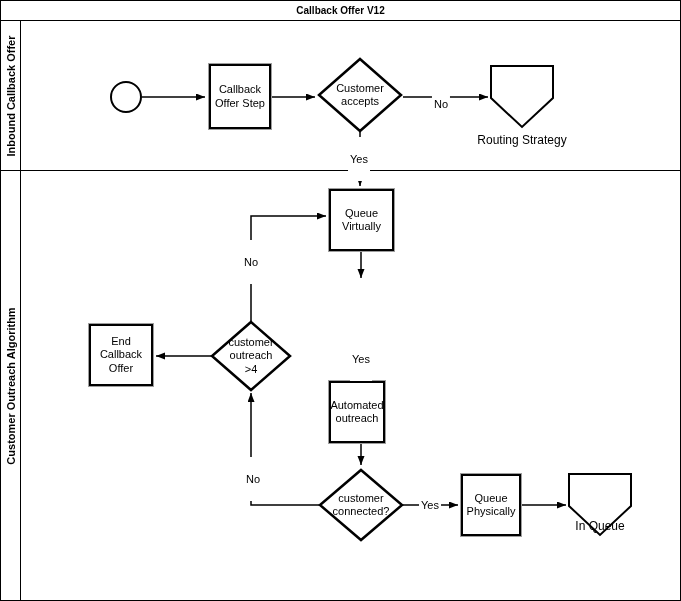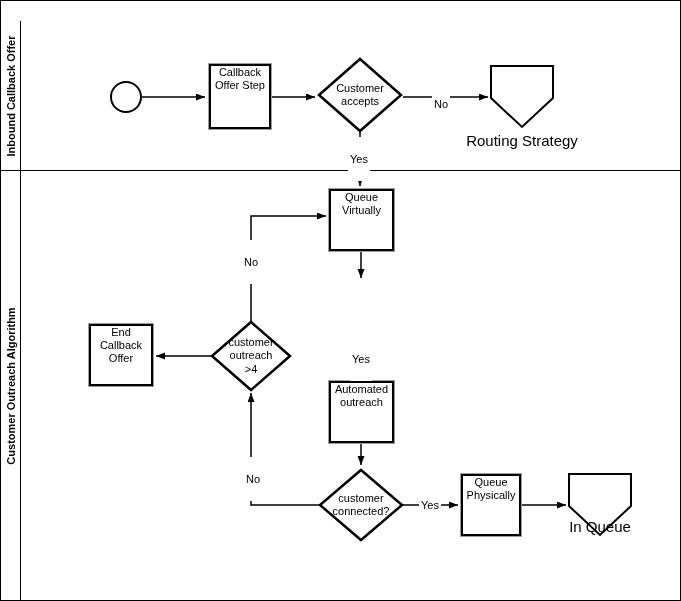--- a/index.html
+++ b/index.html
@@ -12,32 +12,33 @@
   .lane-header{position:absolute;left:0;top:0;width:20px;height:100%;border-right:1px solid #000;box-sizing:border-box;
     display:flex;align-items:center;justify-content:center;overflow:visible;}
   .lane-label{transform:rotate(-90deg);white-space:nowrap;font-weight:bold;font-size:11px;color:#000;}
   .edges{position:absolute;left:0;top:0;width:681px;height:601px;pointer-events:none;}
   .node{position:absolute;}
   .node svg{position:absolute;left:0;top:0;}
   .node-label{position:absolute;left:0;top:0;right:0;bottom:0;display:flex;align-items:center;justify-content:center;
     text-align:center;white-space:pre-line;font-size:11px;line-height:1.2;color:#000;}
   .node-label.small{font-size:10px;}
   .rect{background:#fff;border:2px solid #000;box-shadow:0 0 0 1px #9e9e9e;box-sizing:border-box;
-    display:flex;align-items:flex-start;justify-content:center;}
+    display:flex;align-items:center;justify-content:center;}
   .rect .node-label{position:static;}
   .start-circle{position:absolute;border:2px solid #000;border-radius:50%;background:#fff;box-sizing:border-box;}
-  .shape-caption{position:absolute;transform:translate(-50%,-50%);font-size:15px;color:#000;white-space:nowrap;}
+  .shape-caption{position:absolute;transform:translate(-50%,-50%);font-size:12px;color:#000;white-space:nowrap;}
   .edge-label{position:absolute;transform:translate(-50%,-50%);background:#fff;font-size:11px;color:#000;
     padding:16px 2px;white-space:nowrap;}
 </style>
 </head>
 <body>
 
 <div class="canvas">
 
+  <div class="title-bar">Callback Offer V12</div>
 
   <div class="lane lane1">
     <div class="lane-header">
       <span class="lane-label">Inbound Callback Offer</span>
     </div>
   </div>
   <div class="lane lane2">
     <div class="lane-header">
       <span class="lane-label">Customer Outreach Algorithm</span>
     </div>
@@ -86,21 +87,21 @@
     </svg>
   </div>
   <div class="shape-caption" style="left:521px;top:139px;">Routing Strategy</div>
 
   <div class="node rect" style="left:328px;top:188px;width:65px;height:62px;">
     <div class="node-label">Queue
 Virtually</div>
   </div>
 
 
-  <div class="node rect" style="left:328px;top:380px;width:65px;height:62px;">
+  <div class="node rect" style="left:328px;top:380px;width:56px;height:62px;">
     <div class="node-label">Automated
 outreach</div>
   </div>
 
   <div class="node" style="left:316px;top:466px;width:88px;height:76px;">
     <svg width="88" height="76">
       <polygon points="44,3 85,38 44,73 3,38" fill="#fff" stroke="#000" stroke-width="2.5"></polygon>
     </svg>
     <div class="node-label">customer
 connected?</div>

